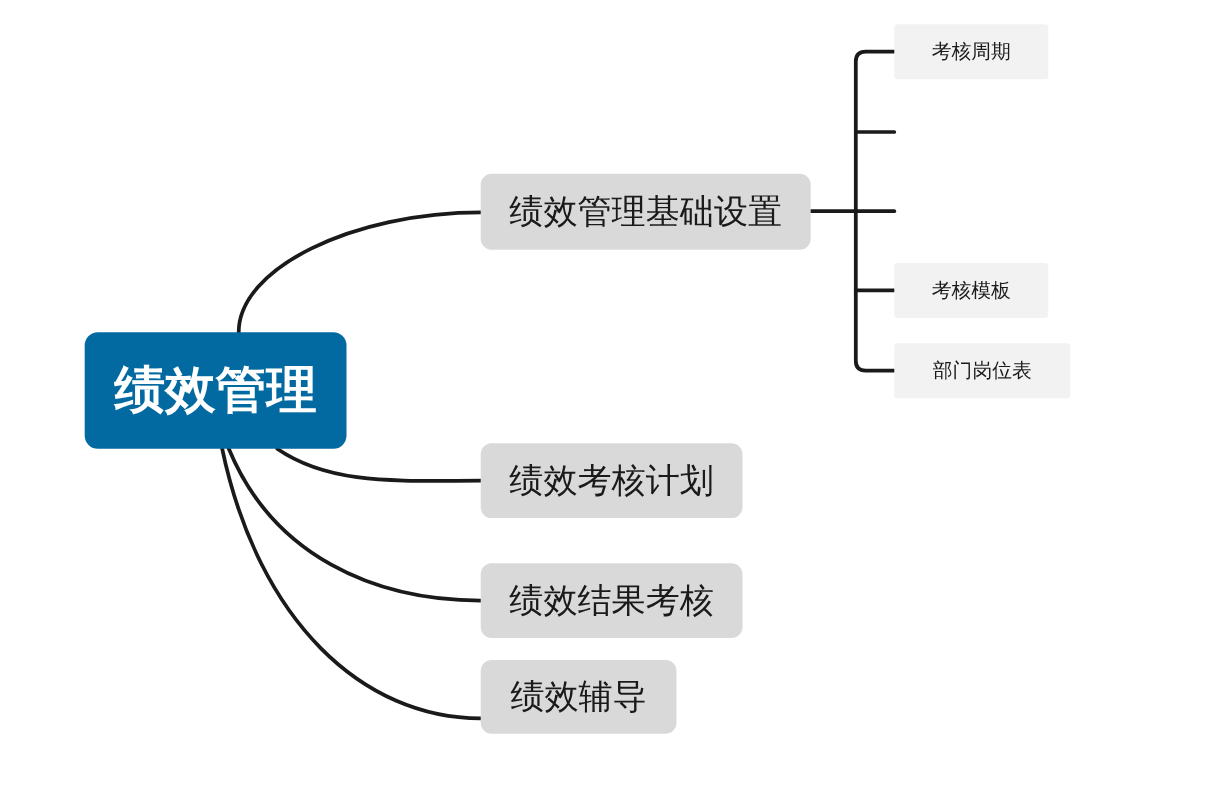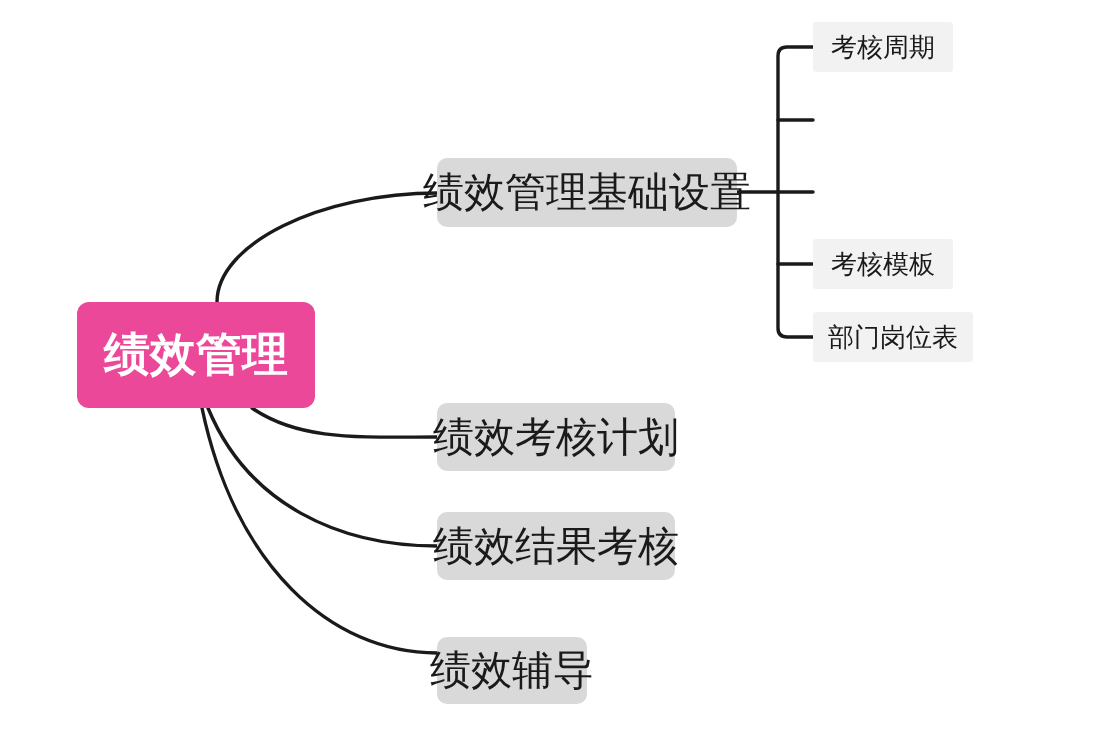--- a/index.html
+++ b/index.html
@@ -27,42 +27,42 @@
     display: flex;
     align-items: center;
     justify-content: center;
     box-sizing: border-box;
     color: #1a1a1a;
     white-space: nowrap;
     cursor: default;
   }
   .node-root {
     left: 77px; top: 302px; width: 238px; height: 106px;
-    background: #ec4899;
+    background: #0369a1;
     border-radius: 12px;
     color: #ffffff;
     font-weight: bold;
     font-size: 46px;
   }
   .node-branch {
     background: #d9d9d9;
     border-radius: 10px;
-    font-size: 41px;
+    font-size: 31px;
   }
   .node-leaf {
     background: #f2f2f2;
     border-radius: 3px;
-    font-size: 26px;
+    font-size: 18px;
     height: 50px;
     left: 813px;
   }
   #node-branch-0 { left: 437px; top: 158px; width: 300px; height: 69px; }
   #node-branch-1 { left: 437px; top: 403px; width: 238px; height: 68px; text-align: right; }
   #node-branch-2 { left: 437px; top: 512px; width: 238px; height: 68px; }
-  #node-branch-3 { left: 437px; top: 637px; width: 150px; height: 67px; }
+  #node-branch-3 { left: 437px; top: 600px; width: 178px; height: 67px; }
   #node-leaf-0 { top: 22px;  width: 140px; }
   #node-leaf-1 { top: 95px;  width: 140px; }
   #node-leaf-2 { top: 167px; width: 115px; }
   #node-leaf-3 { top: 239px; width: 140px; }
   #node-leaf-4 { top: 312px; width: 160px; }
 </style>
 </head>
 <body>
 
 <div id="canvas">

